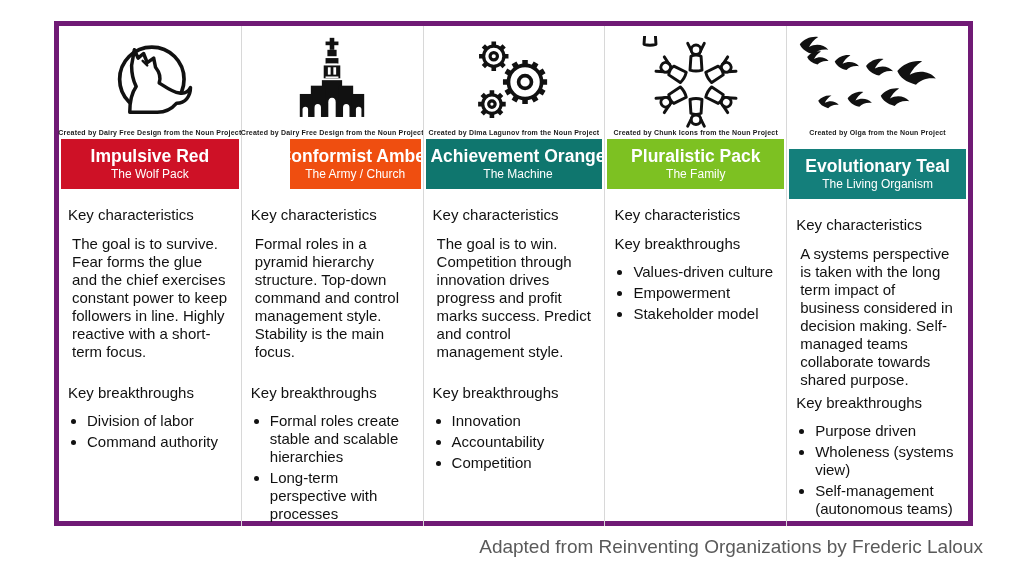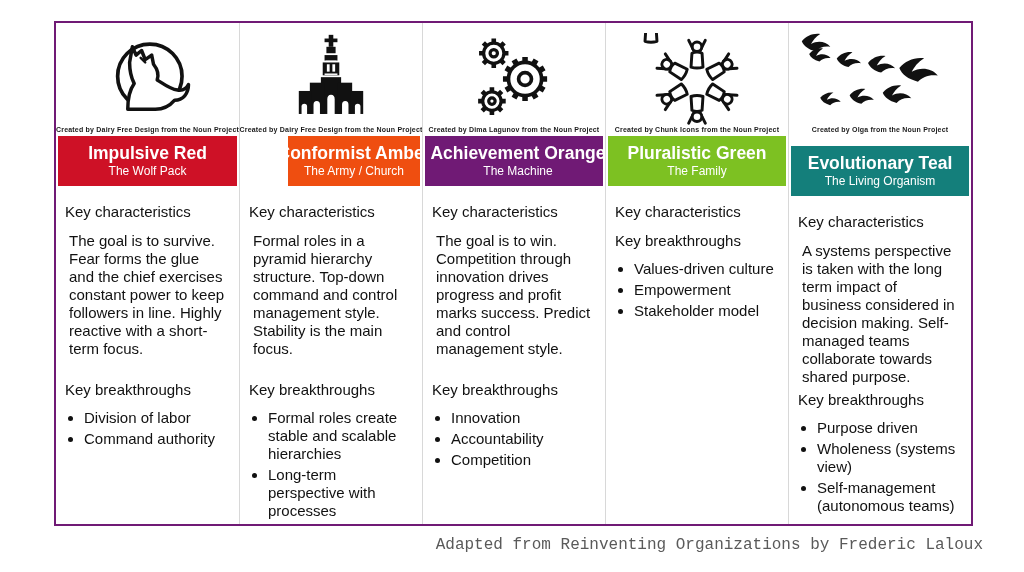--- a/index.html
+++ b/index.html
@@ -4,21 +4,21 @@
 <style>
   html,body{margin:0;padding:0;}
   body{
     width:1024px;height:572px;position:relative;background:#ffffff;
     font-family:"Liberation Sans","DejaVu Sans",sans-serif;color:#111;
     overflow:hidden;
   }
   .table{
     position:absolute;left:54px;top:21px;width:919px;height:505px;
     display:grid;grid-template-columns:repeat(5,1fr);
-    border:2px solid #701a75;background:#fff;box-sizing:border-box;
+    border:5px solid #701a75;background:#fff;box-sizing:border-box;
   }
   .col{border-left:1px solid #d8d8d8;display:flex;flex-direction:column;box-sizing:border-box;min-width:0;}
   .col:first-child{border-left:none;}
   .icon-area{
     height:113px;display:flex;flex-direction:column;align-items:center;
     justify-content:flex-end;box-sizing:border-box;padding-bottom:3px;
   }
   .icon-svg{height:92px;width:170px;display:block;}
   .attribution{
     font-size:7px;font-weight:600;color:#1a1a1a;letter-spacing:.2px;
@@ -30,21 +30,21 @@
   }
   .band .title{font-size:17.5px;font-weight:700;line-height:1.15;white-space:nowrap;}
   .band .subtitle{font-size:12px;line-height:1.2;margin-top:1px;}
   .content{padding:10px 8px 0 9px;font-size:15px;line-height:18px;}
   .content h3{font-size:15px;line-height:18px;margin:7px 0 11px;font-weight:400;}
   .chars{height:145px;margin:4px;overflow:hidden;}
   .content h3.bt{margin:0 0 10px;}
   .content ul{margin:0;padding-left:19px;}
   .content li{margin-bottom:3px;}
   .footer{
-    position:absolute;top:536px;right:41px;font-size:16px;color:#5a5a5a;font-family:Liberation Mono, monospace;
+    position:absolute;top:536px;right:41px;font-size:19px;color:#5a5a5a;
   }
   svg .ln{stroke:#111;fill:none;}
 </style>
 </head>
 <body>
 
 <svg width="0" height="0" style="position:absolute" aria-hidden="true">
   <defs>
     <symbol id="wolf-moon-icon" viewBox="0 0 100 100">
       <circle class="ln" cx="52" cy="47" r="35" stroke-width="4"></circle>
@@ -180,21 +180,21 @@
     </div>
   </div>
 
   <div class="col">
     <div class="icon-area">
       <svg class="icon-svg">
           <use href="#gears-icon"></use>
         </svg>
       <span class="attribution">Created by Dima Lagunov from the Noun Project</span>
     </div>
-    <div class="band" style="background: #701a75; padding-left: 8px;">
+    <div class="band" style="background: #0f766e; padding-left: 8px;">
       <span class="title">Achievement Orange</span>
       <span class="subtitle">The Machine</span>
     </div>
     <div class="content">
       <h3>Key characteristics</h3>
       <p class="chars">The goal is to win. Competition through innovation drives progress and profit marks success.  Predict and control management style.</p>
       <h3 class="bt">Key breakthroughs</h3>
       <ul>
           <li>Innovation</li>
           <li>Accountability</li>
@@ -204,21 +204,21 @@
   </div>
 
   <div class="col">
     <div class="icon-area">
       <svg class="icon-svg">
           <use href="#family-people-icon"></use>
         </svg>
       <span class="attribution">Created by Chunk Icons from the Noun Project</span>
     </div>
     <div class="band" style="background: rgb(125, 193, 34);">
-      <span class="title">Pluralistic Green</span>
+      <span class="title">Pluralistic Pack</span>
       <span class="subtitle">The Family</span>
     </div>
     <div class="content">
       <h3>Key characteristics</h3>
       <h3 class="bt">Key breakthroughs</h3>
       <ul>
           <li>Values-driven culture</li>
           <li>Empowerment</li>
           <li>Stakeholder model</li>
         </ul>

